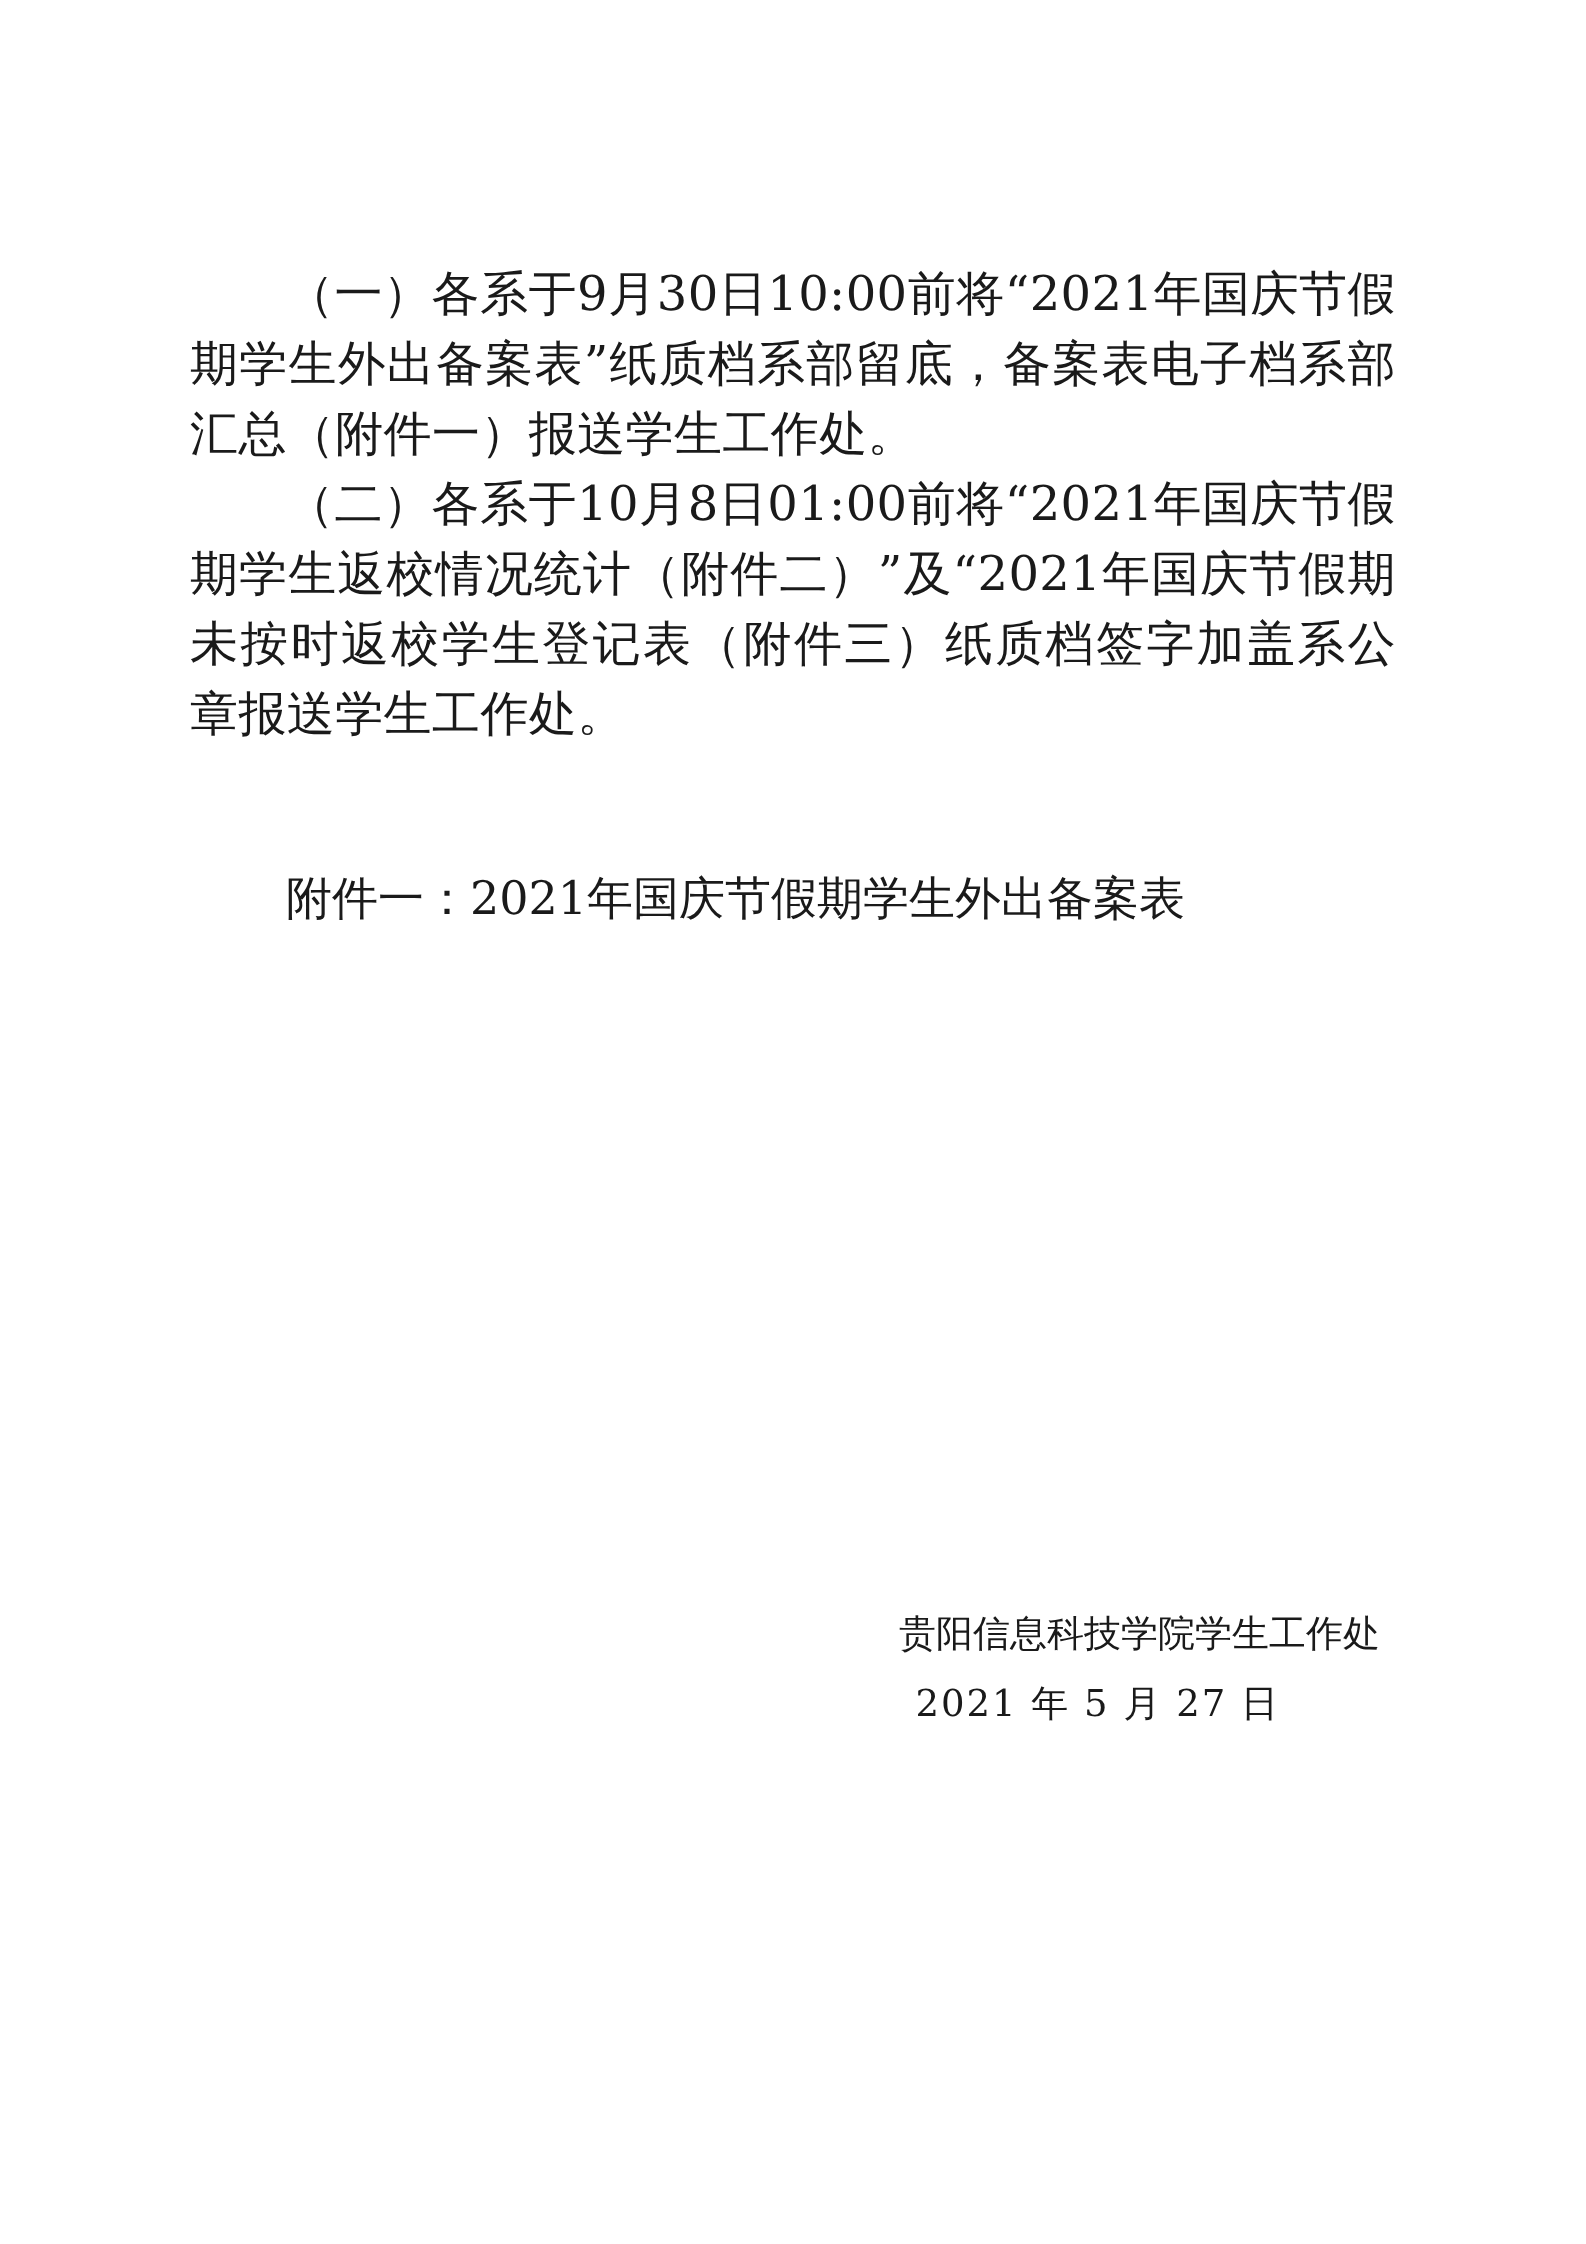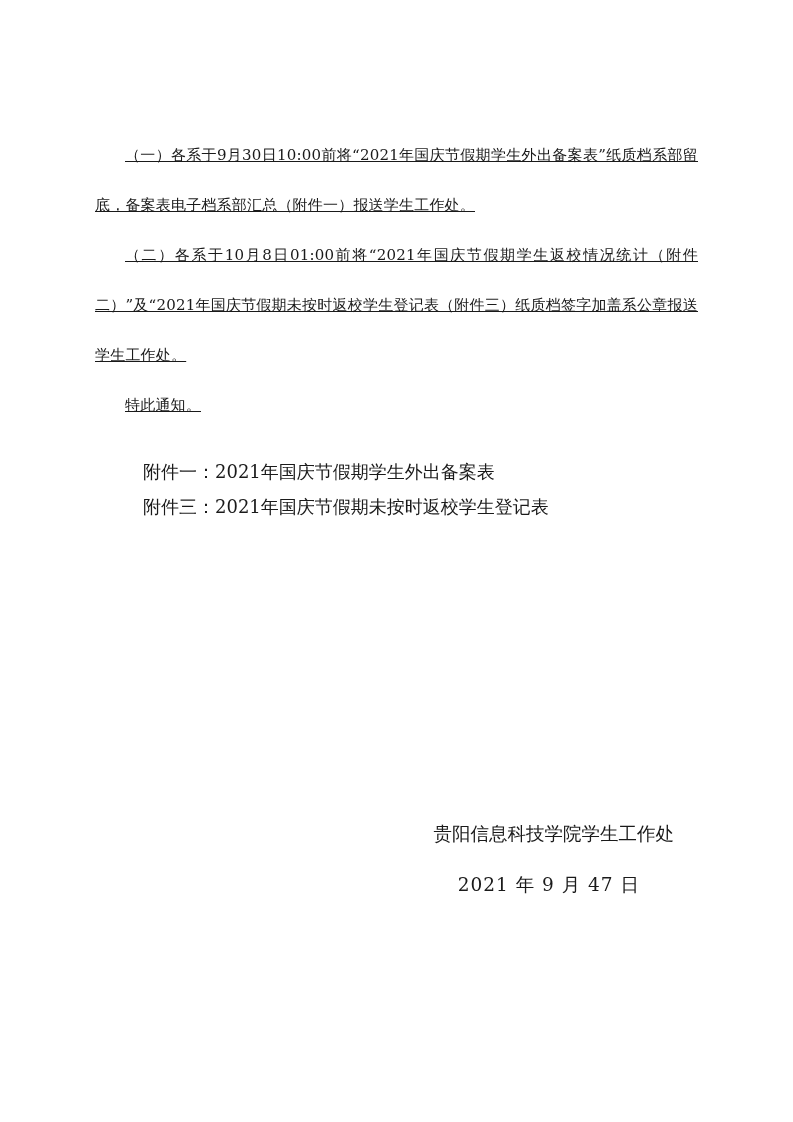--- a/index.html
+++ b/index.html
@@ -18,75 +18,72 @@
   .page {
     position: absolute;
     top: 0;
     left: 0;
     width: 793px;
     height: 1122px;
     box-sizing: border-box;
     padding: 130px 95px 60px 95px;
   }
   .body-text {
-    font-size: 15px;
-    line-height: 50px;
+    font-size: 24px;
+    line-height: 35px;
     letter-spacing: 0.2px;
     text-align: justify;
     text-justify: inter-ideograph;
-    text-decoration: underline;
   }
   .para {
     text-indent: 2em;
     margin: 0;
   }
   .attachments {
-    margin-top: 24px;
+    margin-top: 58px;
     padding-left: 48px;
-    font-size: 18px;
+    font-size: 23px;
     line-height: 35px;
   }
   .attach-line {
     margin: 0;
     white-space: nowrap;
   }
   .signature {
     position: absolute;
     left: 0;
     right: 95px;
     top: 800px;
     text-align: right;
     font-size: 18.5px;
     line-height: 35px;
   }
   .sig-line {
-    margin: 16px;
+    margin: 0;
     padding-right: 8px;
     text-align: right;
   }
   .sig-date {
     margin: 0;
     padding-right: 58px;
     letter-spacing: 1px;
   }
 </style>
 </head>
 <body>
 
 <div class="page">
 
   <div class="body-text">
     <p class="para">（一）各系于9月30日10:00前将“2021年国庆节假期学生外出备案表”纸质档系部留底，备案表电子档系部汇总（附件一）报送学生工作处。</p>
     <p class="para">（二）各系于10月8日01:00前将“2021年国庆节假期学生返校情况统计（附件二）”及“2021年国庆节假期未按时返校学生登记表（附件三）纸质档签字加盖系公章报送学生工作处。</p>
-    <p class="para">特此通知。</p>
   </div>
 
   <div class="attachments">
     <p class="attach-line">附件一：2021年国庆节假期学生外出备案表</p>
-    <p class="attach-line">附件三：2021年国庆节假期未按时返校学生登记表</p>
   </div>
 
   <div class="signature">
     <p class="sig-line">贵阳信息科技学院学生工作处</p>
-    <p class="sig-date">2021 年 9 月 47 日</p>
+    <p class="sig-date">2021 年 5 月 27 日</p>
   </div>
 
 </div>
 
 </body></html>

